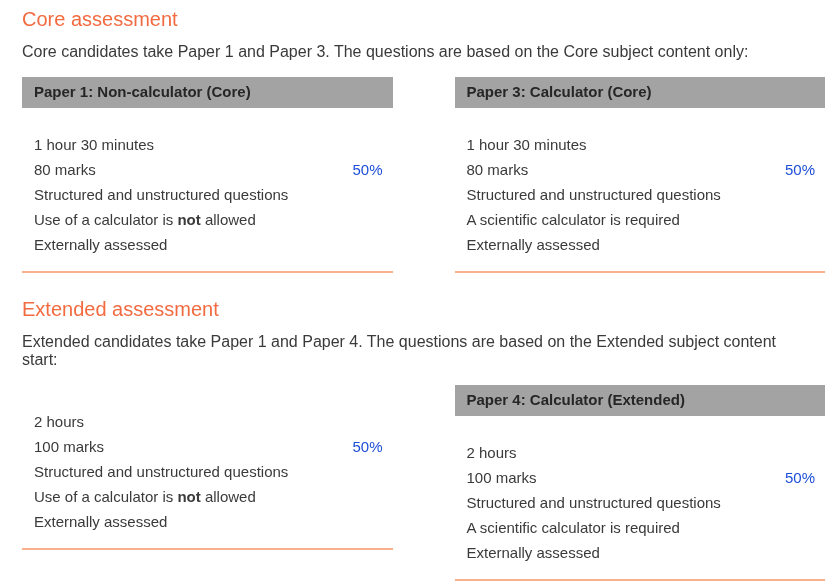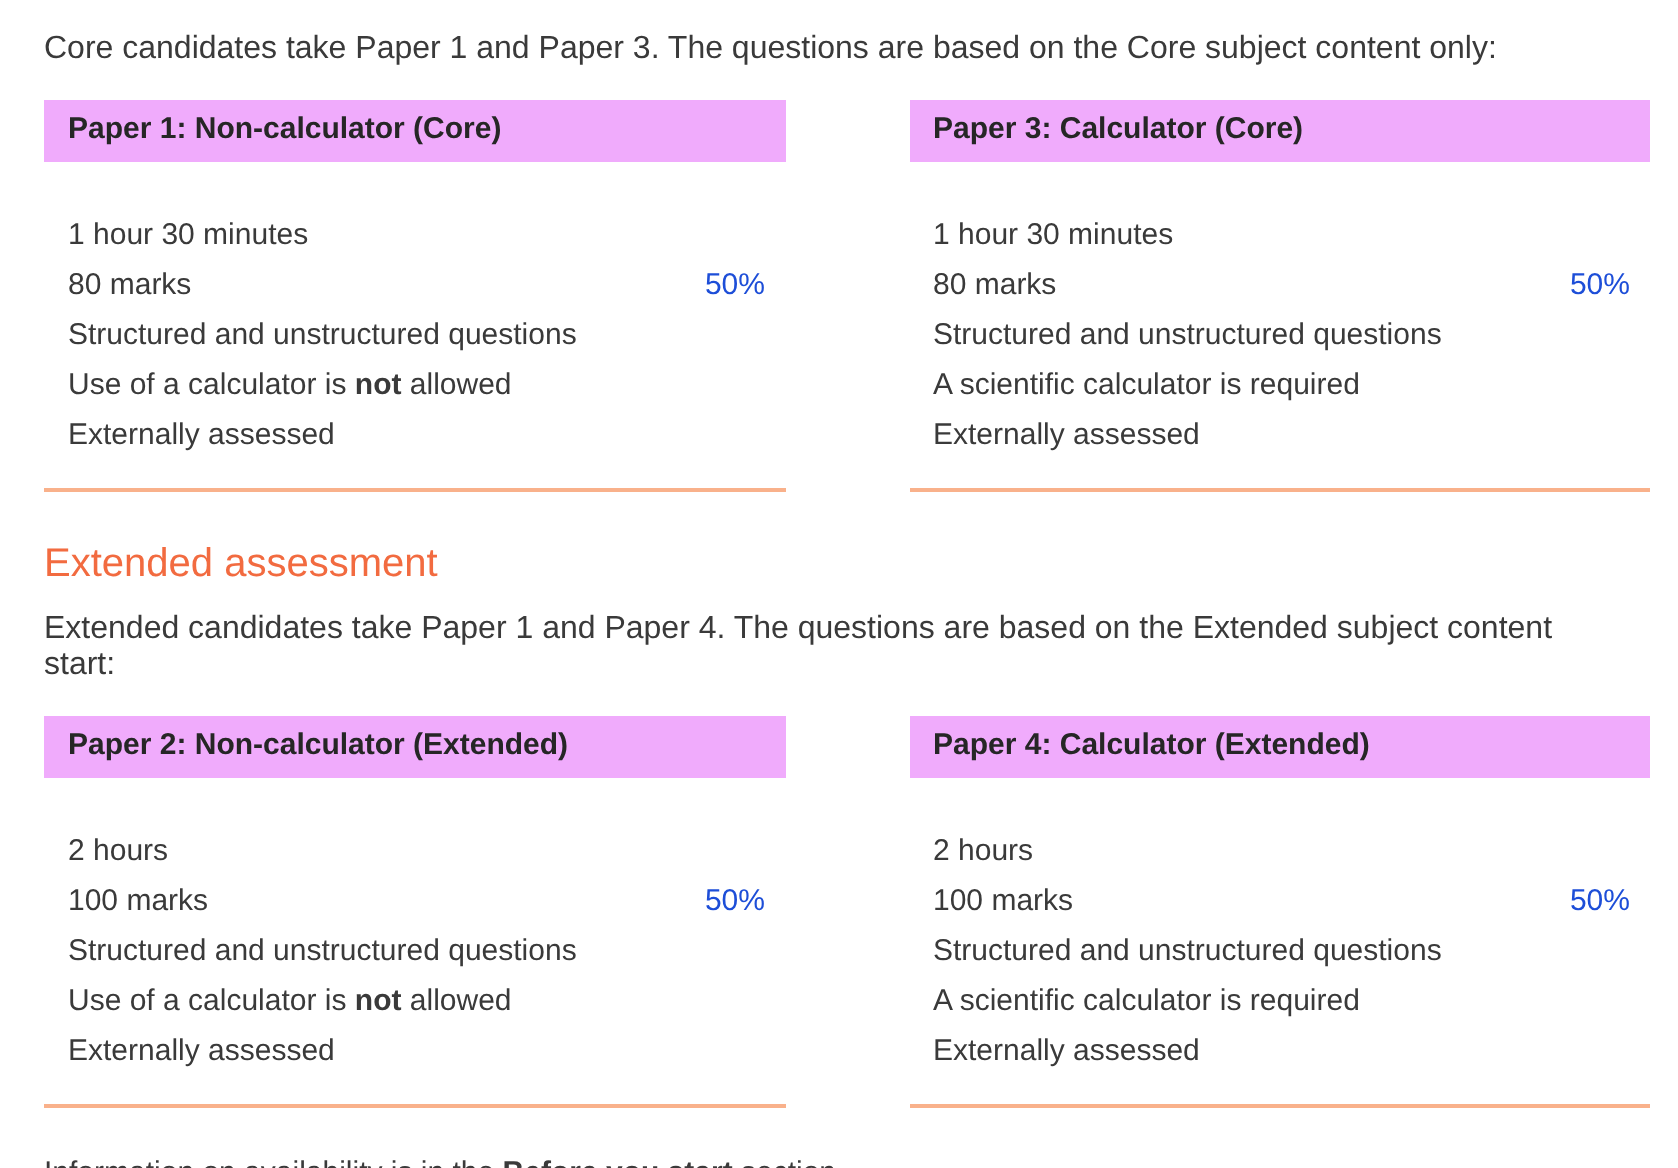--- a/index.html
+++ b/index.html
@@ -16,41 +16,42 @@
     color: #f26b40; margin: 2px 0 12px 0;
   }
   .section-heading.second { margin-top: 25px; }
 
   .intro { font-size: 15px; line-height: 19px; margin: 0 0 10px 0; color: #3a3a3a; }
 
   .papers { display: flex; gap: 62px; margin-top: 4px; }
   .paper { flex: 1 1 0; min-width: 0; }
 
   .paper-head {
-    background: #f0abfc;
+    background: #a3a3a3;
     padding: 7px 12px 8px 12px;
     font-size: 15px; font-weight: 700; color: #262626;
     line-height: 16px;
   }
   .paper-body { padding: 24px 10px 0 12px; }
   .row {
     display: flex; justify-content: space-between; align-items: baseline;
     font-size: 15px; line-height: 25px; color: #3a3a3a;
   }
   .row .right { font-size: 15px; color: #1d4ed8; }
   .b { font-weight: 700; }
   .rule { border-bottom: 2px solid #f9b18b; margin-top: 14px; }
 
   .footer { margin-top: 23px; font-size: 15px; line-height: 19px; color: #3a3a3a; }
 </style>
 </head>
 <body>
 
 <div class="page">
 
+  <h2 class="section-heading">Core assessment</h2>
   <p class="intro">
     </p>
     <div>Core candidates take Paper 1 and Paper 3. The questions are based on the Core subject content only:</div>
     <div></div>
   <p></p>
 
   <div class="papers">
 
     <div class="paper">
       <div class="paper-head">Paper 1: Non-calculator (Core)</div>
@@ -103,21 +104,20 @@
   <h2 class="section-heading second">Extended assessment</h2>
   <p class="intro">
     </p>
     <div>Extended candidates take Paper 1 and Paper 4. The questions are based on the Extended subject content</div>
     <div>start:</div>
   <p></p>
 
   <div class="papers">
 
     <div class="paper">
-      <div class="paper-head">Paper 2: Non-calculator (Extended)</div>
       <div class="paper-body">
         <div class="row">
           <span>2 hours</span>
         </div>
         <div class="row">
           <span>100 marks</span>
           <span class="right">50%</span>
         </div>
         <div class="row">
           <span>Structured and unstructured questions</span>

